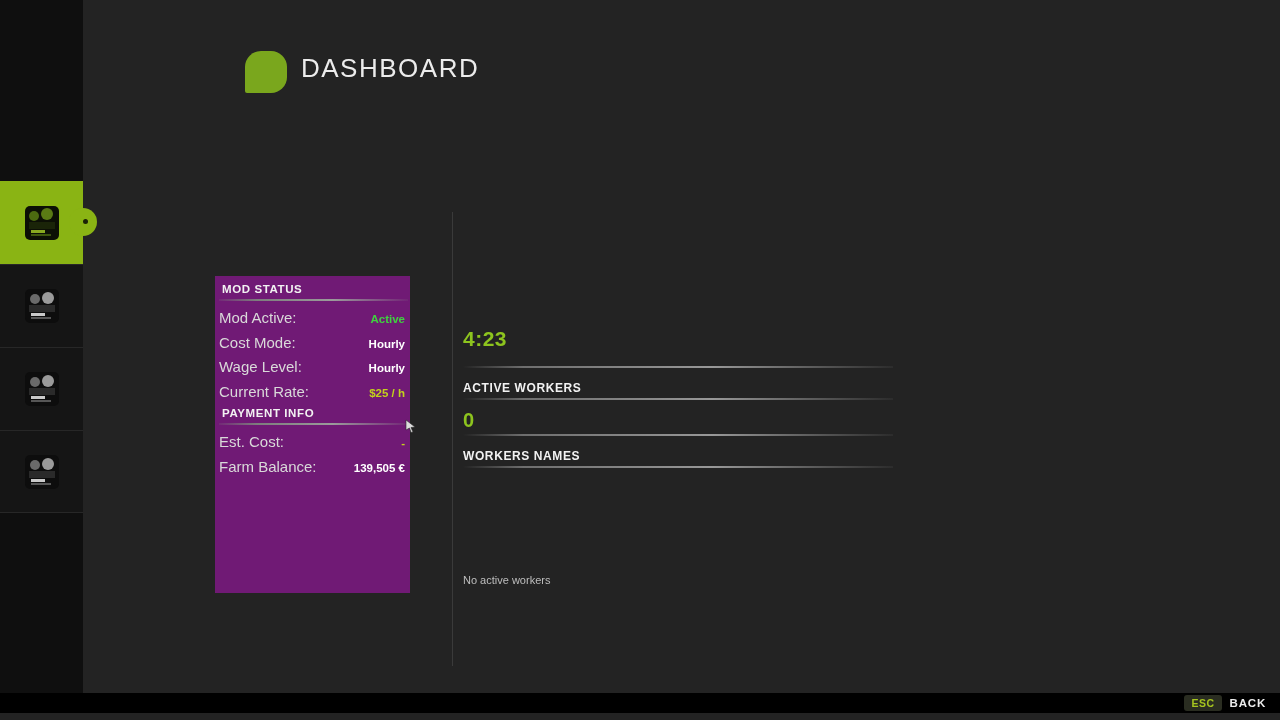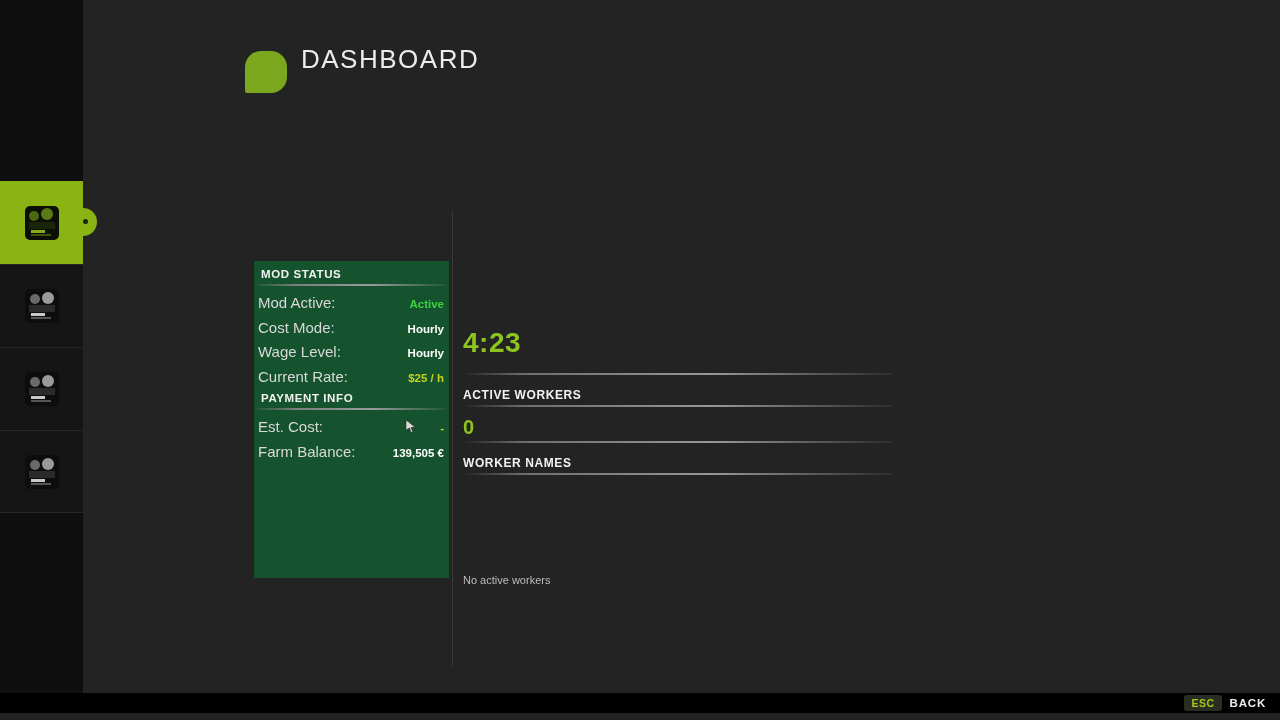--- a/index.html
+++ b/index.html
@@ -13,37 +13,37 @@
   .sidebar{position:absolute;left:0;top:0;width:83px;height:693px;background:#0f0f0f;}
   .tab{position:absolute;left:0;width:83px;height:83px;display:flex;align-items:center;justify-content:center;}
   .tab.inactive{background:#151515;border-top:1px solid #272727;box-sizing:border-box;}
   .tab.inactive.last{border-bottom:1px solid #272727;}
   .tab.selected{background:#8ab414;}
   .tab-bump{position:absolute;left:69px;top:208px;width:28px;height:28px;border-radius:50%;background:#8ab414;}
   .tab-bump-dot{position:absolute;left:83px;top:219px;width:5px;height:5px;border-radius:50%;background:#1b2206;}
   .tab-icon{width:34px;height:34px;border-radius:5px;overflow:hidden;display:block;}
   
   .logo{position:absolute;left:245px;top:51px;width:42px;height:42px;background:#7aa71d;border-radius:16px 16px 16px 2px;}
-  .page-title{position:absolute;left:301px;top:44px;font-size:26px;font-weight:500;color:#ececec;letter-spacing:1.5px;}
+  .page-title{position:absolute;left:301px;top:53px;font-size:26px;font-weight:500;color:#ececec;letter-spacing:1.5px;}
   
-  .status-panel{position:absolute;left:215px;top:261px;width:195px;height:317px;background:#14532d;margin-left:39px;}
+  .status-panel{position:absolute;left:215px;top:276px;width:195px;height:317px;background:#701a75;}
   .panel-header{position:relative;margin:7px 5px 0 7px;font-size:11.5px;font-weight:bold;color:#f2f2f2;letter-spacing:0.6px;}
   .panel-underline{height:2px;margin:4px 2px 8px 4px;
     background:linear-gradient(90deg, rgba(130,130,130,0.15) 0%, #7d7d7d 20%, #9b9b9b 60%, rgba(130,130,130,0.1) 100%);}
   .kv-row{display:flex;justify-content:space-between;align-items:baseline;padding:0 5px 0 4px;margin-bottom:7.5px;}
   .kv-label{font-size:15px;color:#d9d9d9;}
   .kv-value{font-size:11.5px;font-weight:bold;color:#ffffff;}
   .kv-value.green{color:#3fd23f;text-align:center;}
   .kv-value.yellow{color:#c2d11c;}
   
   .v-divider{position:absolute;left:452px;top:212px;width:1px;height:454px;background:#3a3a3a;}
   
   .right-panel{position:absolute;left:463px;top:328px;width:430px;}
   .small-label{font-size:10px;color:#8f9486;letter-spacing:0.5px;}
-  .big-green{font-size:28px;font-weight:bold;color:#8dc41e;letter-spacing:0.5px;line-height:1.05;}
+  .big-green{font-size:21px;font-weight:bold;color:#8dc41e;letter-spacing:0.5px;line-height:1.05;}
   .sep{height:2px;width:430px;
     background:linear-gradient(90deg, rgba(120,120,120,0) 0%, #6e6e6e 14%, #989898 58%, rgba(150,150,150,0.08) 100%);}
   .section-header{font-size:12px;font-weight:bold;color:#f2f2f2;letter-spacing:0.6px;}
   .tiny-label{font-size:9.5px;color:#a9a9a9;letter-spacing:0.4px;}
   .count-green{font-size:20px;font-weight:bold;color:#8dc41e;}
   .empty-msg{position:absolute;left:463px;top:574px;font-size:11px;color:#bdbdbd;}
   
   .cursor{position:absolute;left:405px;top:419px;width:12px;height:14px;}
   
   .bottom-bar{position:absolute;left:0;top:693px;width:1280px;height:20px;background:#000000;display:flex;align-items:center;justify-content:flex-end;}
@@ -146,21 +146,21 @@
   <div class="big-green">4:23</div>
   <div class="sep" style="margin-top:16px;"></div>
 
   <div class="section-header" style="margin-top:13px;">ACTIVE WORKERS</div>
   <div class="sep" style="margin-top:3px;"></div>
 
   <div class="count-green" style="margin-top:9px;">0</div>
 
   <div class="sep" style="margin-top:2px;"></div>
 
-  <div class="section-header" style="margin-top:13px;">WORKER NAMES</div>
+  <div class="section-header" style="margin-top:13px;">WORKERS NAMES</div>
   <div class="sep" style="margin-top:3px;"></div>
 </div>
 
 <div class="empty-msg">No active workers</div>
 
 <div class="bottom-bar">
   <span class="esc-badge">ESC</span>
   <span class="back-label">BACK</span>
 </div>
 

